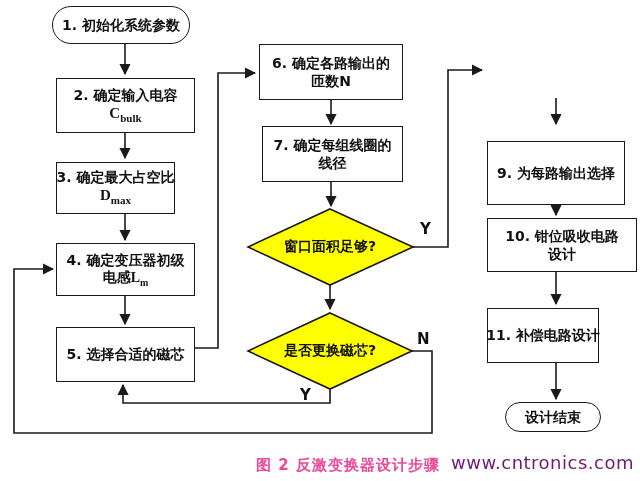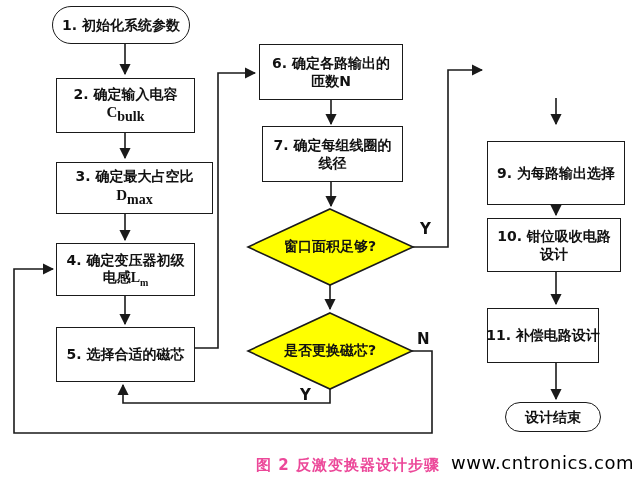--- a/index.html
+++ b/index.html
@@ -19,42 +19,42 @@
     color:#111111;
     font-weight:bold;
     font-size:14px;
     line-height:1.3;
     text-align:center;
     box-sizing:border-box;
   }
   .terminal{border-radius:19px;text-align:center;}
   .nline{white-space:nowrap;}
   .sym{font-family:"Liberation Serif","DejaVu Serif",serif;font-size:15px;}
-  .sym sub{font-size:14px;}
+  .sym sub{font-size:11px;}
   .subm{font-family:"Liberation Serif","DejaVu Serif",serif;}
   .subm sub{font-size:10px;}
   .diamond-label{
     position:absolute;
     display:flex;align-items:center;justify-content:center;
     font-weight:bold;font-size:14px;color:#111111;
     background:transparent;text-align:center;white-space:nowrap;
   }
   .edge-label{
     position:absolute;
     font-weight:bold;font-size:15px;color:#111111;
     background:transparent;
   }
   .caption{
     position:absolute;left:256px;top:456px;
     font-weight:bold;font-size:15px;color:#ec4899;letter-spacing:1px;
     white-space:nowrap;
   }
   .watermark{
     position:absolute;left:451px;top:452px;
-    font-size:18px;color:#000000;letter-spacing:0.5px;
+    font-size:18px;color:#701a75;letter-spacing:0.5px;
     font-weight:normal;white-space:nowrap;
   }
 </style>
 </head>
 <body>
 
 <div id="canvas">
 
   <svg id="wires" width="640" height="481" viewBox="0 0 640 481">
     <defs>
@@ -85,21 +85,21 @@
 
   <div class="node terminal" style="left:52px;top:6px;width:138px;height:38px">
     <div class="nline">1. 初始化系统参数</div>
   </div>
 
   <div class="node" style="left:56px;top:78px;width:139px;height:55px">
     <div class="nline">2. 确定输入电容</div>
     <div class="nline sym"><span>C</span><sub>bulk</sub></div>
   </div>
 
-  <div class="node" style="left:56px;top:162px;width:157px;height:52px">
+  <div class="node" style="left:56px;top:162px;width:119px;height:52px">
     <div class="nline">3. 确定最大占空比</div>
     <div class="nline sym"><span>D</span><sub>max</sub></div>
   </div>
 
   <div class="node" style="left:56px;top:243px;width:139px;height:53px">
     <div class="nline">4. 确定变压器初级</div>
     <div class="nline subm"><span>电感L</span><sub>m</sub></div>
   </div>
 
   <div class="node" style="left:56px;top:327px;width:139px;height:55px">
@@ -118,21 +118,21 @@
 
   <div class="diamond-label" style="left:255px;top:337px;width:150px;height:28px">是否更换磁芯?</div>
 
   <div class="diamond-label" style="left:255px;top:233px;width:150px;height:28px">窗口面积足够?</div>
 
 
   <div class="node" style="left:487px;top:141px;width:138px;height:64px">
     <div class="nline">9. 为每路输出选择</div>
   </div>
 
-  <div class="node" style="left:487px;top:218px;width:134px;height:54px">
+  <div class="node" style="left:487px;top:218px;width:150px;height:54px">
     <div class="nline">10. 钳位吸收电路</div>
     <div class="nline">设计</div>
   </div>
 
   <div class="node" style="left:487px;top:308px;width:112px;height:55px">
     <div class="nline">11. 补偿电路设计</div>
   </div>
 
   <div class="node terminal" style="left:505px;top:402px;width:96px;height:30px">
     <div class="nline">设计结束</div>

